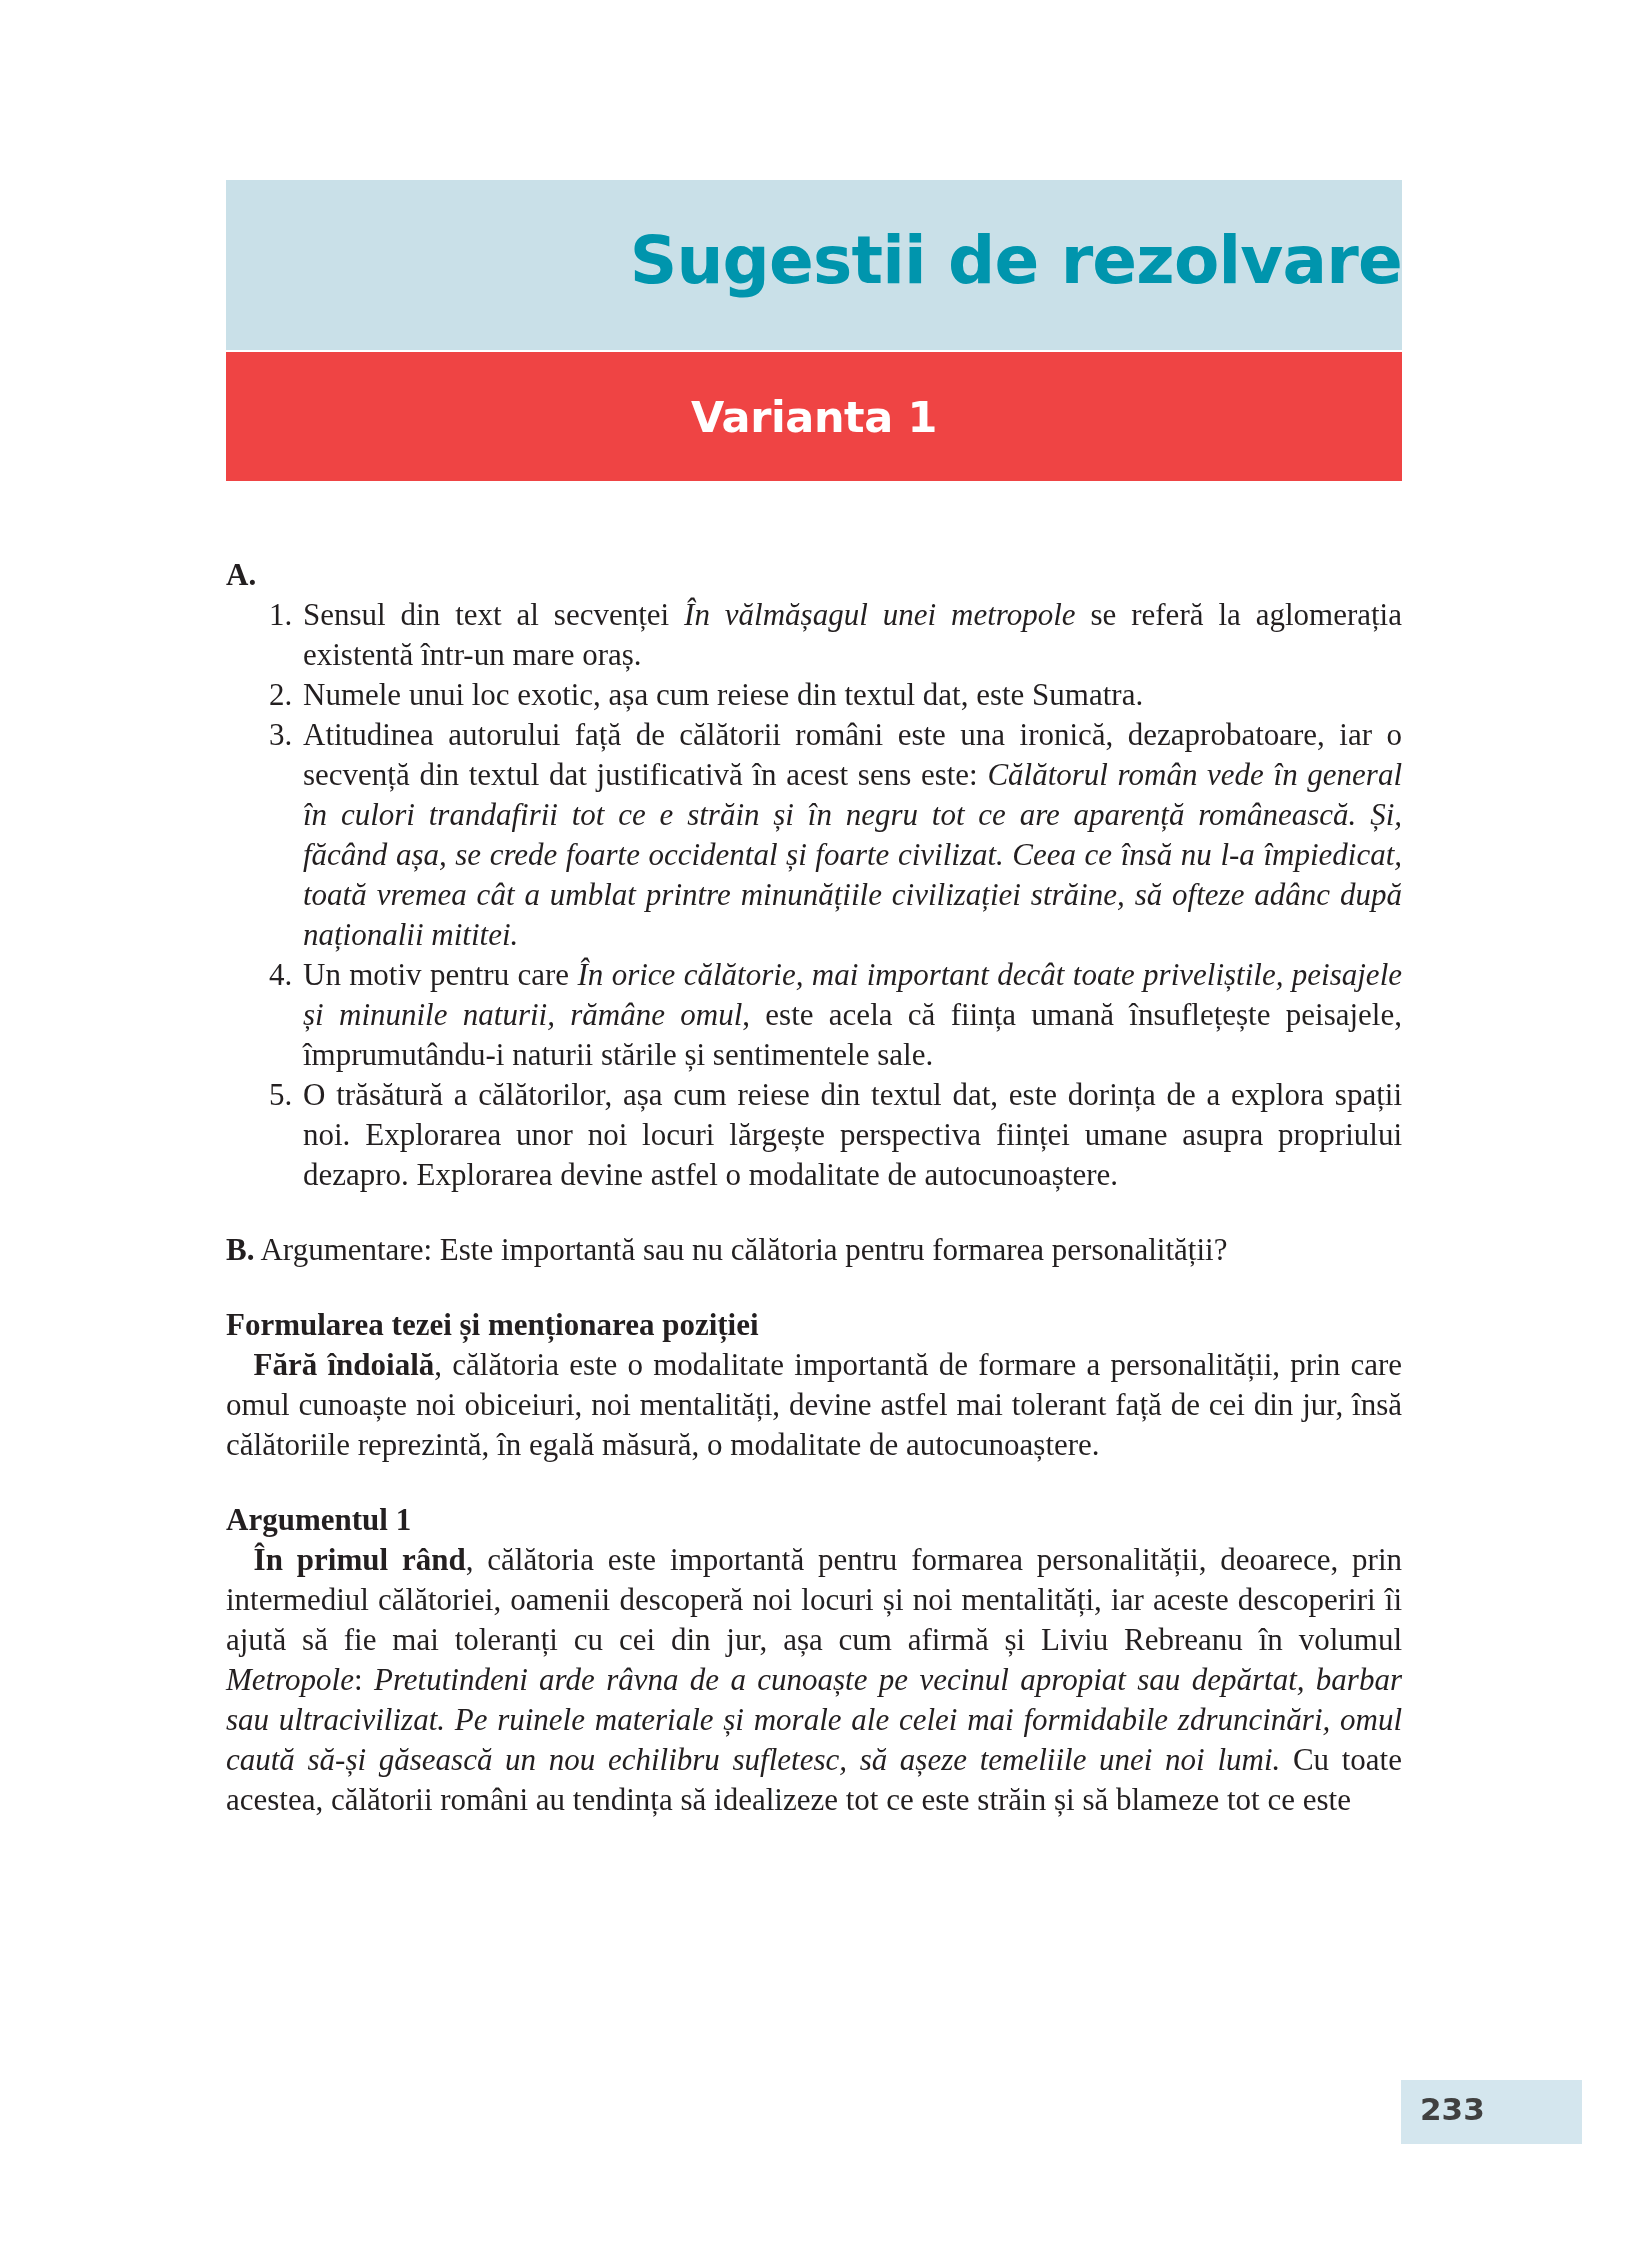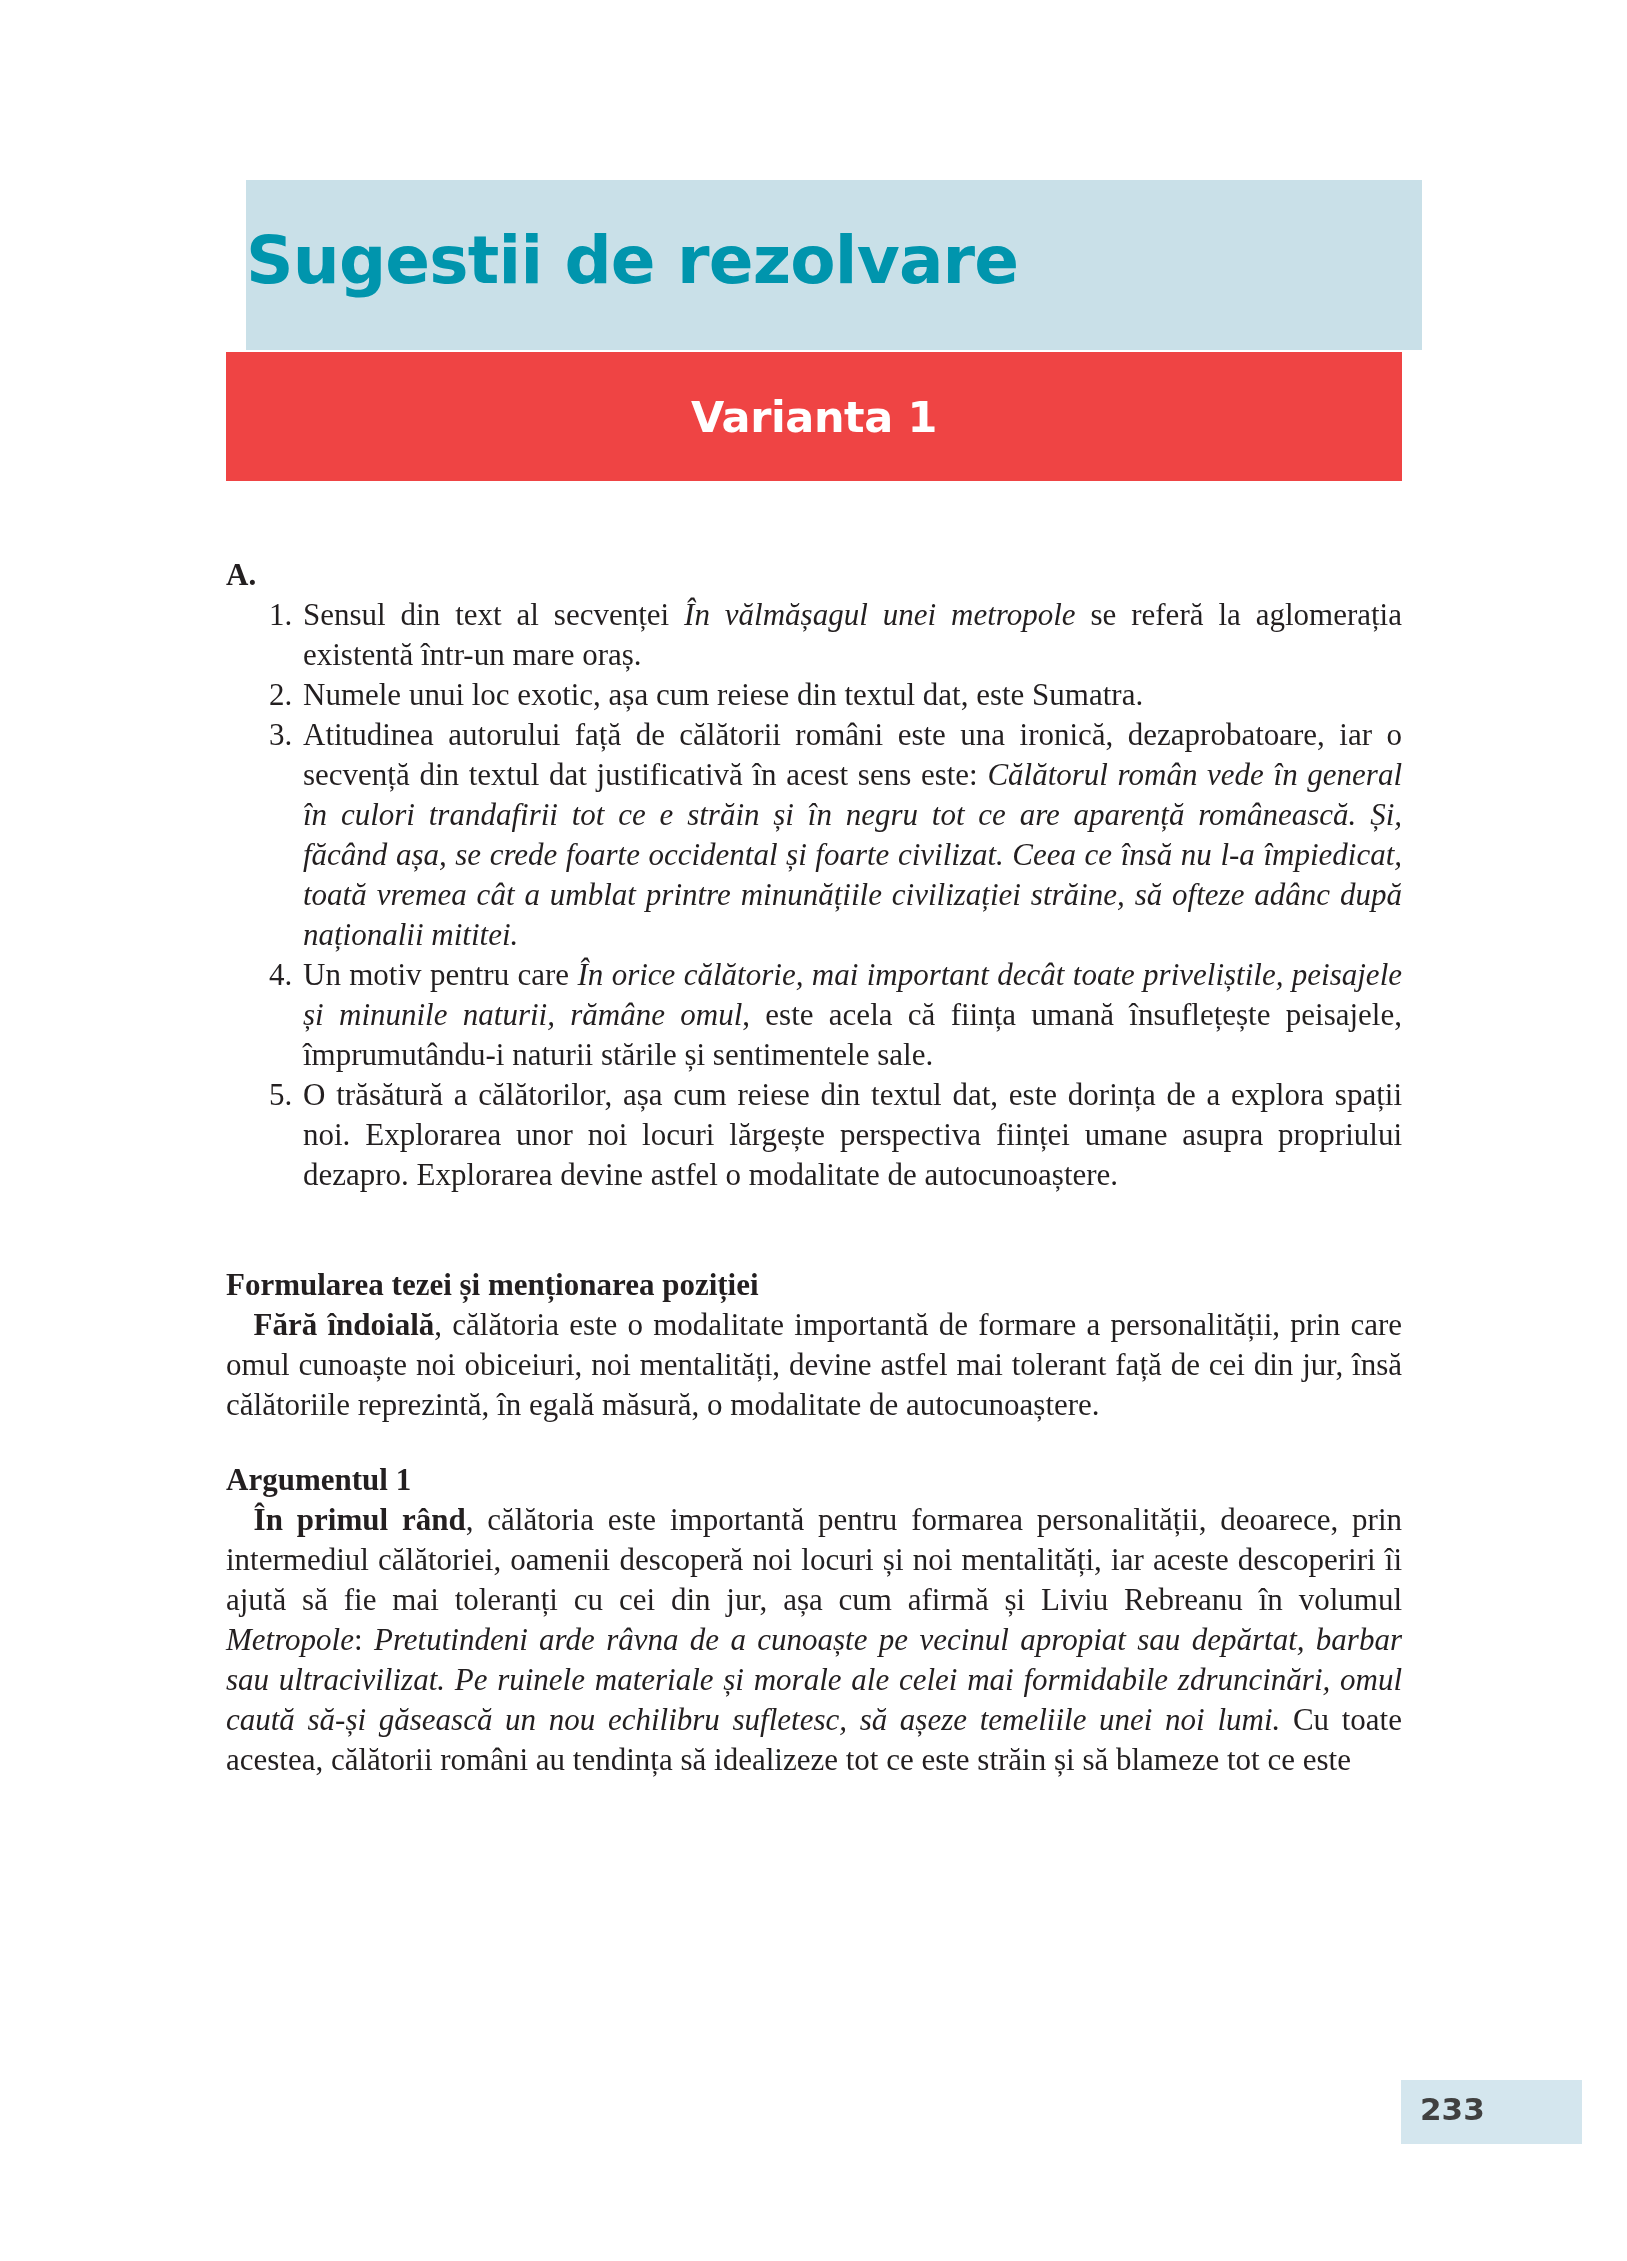--- a/index.html
+++ b/index.html
@@ -1,20 +1,20 @@
 <!DOCTYPE html>
 <html style="font-size:12.3px"><head>
 <meta charset="utf-8">
 <style>
   html, body { margin: 0; padding: 0; background: #ffffff; }
   body { width: 1628px; height: 2261px; position: relative; overflow: hidden;
          font-family: "Liberation Serif", "DejaVu Serif", serif; color: #231f20; }
 
   .hdr-title { position: absolute; left: 226px; top: 180px; width: 1176px; height: 170px;
-               background: #c9e0e8; display: flex; align-items: center; justify-content: flex-start; margin-left: 20px; }
+               background: #c9e0e8; display: flex; align-items: center; justify-content: flex-end; }
   .hdr-title span { font-family: "DejaVu Sans", "Liberation Sans", sans-serif; font-weight: bold;
                     font-size: 66px; color: #0095ad; letter-spacing: -0.8px; margin-top: -9.2px; }
   .hdr-variant { position: absolute; left: 226px; top: 352px; width: 1176px; height: 129px;
                  background: #ef4444; display: flex; align-items: center; justify-content: center; }
   .hdr-variant span { font-family: "DejaVu Sans", "Liberation Sans", sans-serif; font-weight: bold;
                       font-size: 43px; color: #ffffff; letter-spacing: -0.4px; }
 
   .content { position: absolute; left: 226px; top: 515px; width: 1176px;
              font-size: 31px; line-height: 40px; }
   .content p { margin: 0; text-align: justify; hyphens: manual; }
@@ -52,20 +52,21 @@
 
   <ol class="items">
     <li><span class="num">1.</span><span class="segs"><span>Sensul din text al secvenței </span><em>În vălmășagul unei metropole</em><span> se referă la aglomerația existentă într-un mare oraș.</span></span></li>
     <li><span class="num">2.</span><span class="segs"><span>Numele unui loc exotic, așa cum reiese din textul dat, este Sumatra.</span></span></li>
     <li><span class="num">3.</span><span class="segs"><span>Atitudinea autorului față de călătorii români este una ironică, dezapro­batoare, iar o secvență din textul dat justificativă în acest sens este: </span><em>Călă­torul român vede în general în culori trandafirii tot ce e străin și în negru tot ce are aparență românească. Și, făcând așa, se crede foarte occidental și foarte civili­zat. Ceea ce însă nu l-a împiedicat, toată vremea cât a umblat printre minunățiile civilizației străine, să ofteze adânc după naționalii mititei.</em></span></li>
     <li><span class="num">4.</span><span class="segs"><span>Un motiv pentru care </span><em>În orice călătorie, mai important decât toate priveliștile, pei­sajele și minunile naturii, rămâne omul</em><span>, este acela că ființa umană însuflețește peisajele, împrumutându-i naturii stările și sentimentele sale.</span></span></li>
     <li><span class="num">5.</span><span class="segs"><span>O trăsătură a călătorilor, așa cum reiese din textul dat, este dorința de a explora spații noi. Explorarea unor noi locuri lărgește perspectiva ființei umane asupra propriului dezapro. Explorarea devine astfel o modalitate de autocunoaștere.</span></span></li>
   </ol>
 
   <div class="gap-md"></div>
+  <p><b>B.</b><span> Argumentare: Este importantă sau nu călătoria pentru formarea personali­tății?</span></p>
 
   <div class="gap-md"></div>
   <p class="h-bold">Formularea tezei și menționarea poziției</p>
   <p class="indent"><b>Fără îndoială</b><span>, călătoria este o modalitate importantă de formare a perso­nalității, prin care omul cunoaște noi obiceiuri, noi mentalități, devine astfel mai tolerant față de cei din jur, însă călătoriile reprezintă, în egală măsură, o modalitate de autocunoaștere.</span></p>
 
   <div class="gap-md"></div>
   <p class="h-bold">Argumentul 1</p>
   <p class="indent"><span class="segs"><b>În primul rând</b><span>, călătoria este importantă pentru formarea personalității, deoarece, prin intermediul călătoriei, oamenii descoperă noi locuri și noi men­talități, iar aceste descoperiri îi ajută să fie mai toleranți cu cei din jur, așa cum afirmă și Liviu Rebreanu în volumul </span><em>Metropole</em><span>: </span><em>Pretutindeni arde râvna de a cunoaște pe vecinul apropiat sau depărtat, barbar sau ultracivilizat. Pe ruinele mate­riale și morale ale celei mai formidabile zdruncinări, omul caută să-și găsească un nou echilibru sufletesc, să așeze temeliile unei noi lumi.</em><span> Cu toate acestea, călăto­rii români au tendința să idealizeze tot ce este străin și să blameze tot ce este</span></span></p>
 </div>
 

